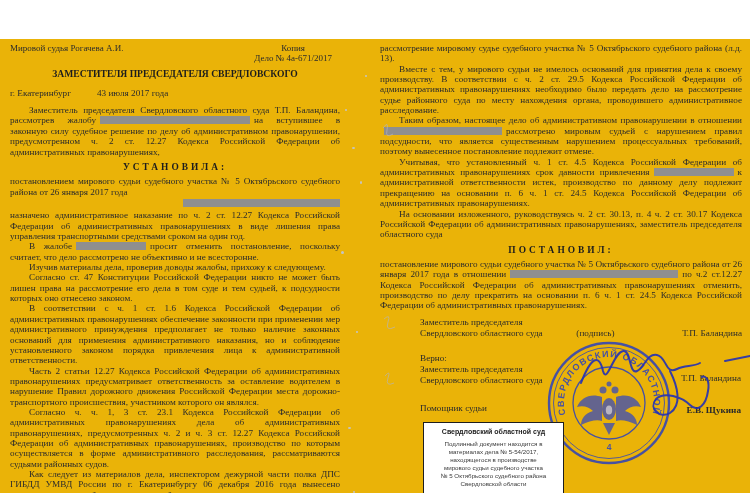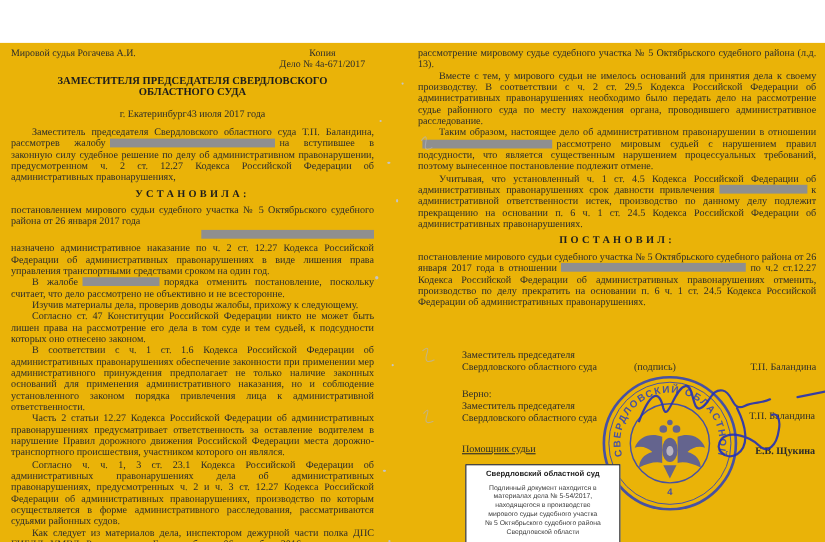--- a/index.html
+++ b/index.html
@@ -16,37 +16,37 @@
   .page1 { left:0; width:372px; padding:4px 32px 2px 10px; }
   .page2 { left:375px; width:375px; padding:4px 8px 0 5px; }
 
   .p1-header { display:flex; justify-content:space-between; text-align:left; font-size:9px; line-height:10px; }
   .hdr-right { text-align:center; margin-right:8px; }
 
   .title-block { margin-top:6px; text-align:center; font-weight:bold; color:#1d1d1d; }
   .t1 { letter-spacing:3px; font-size:9.6px; line-height:10px; }
   .t2 { font-size:9.6px; line-height:9.8px; }
 
-  .city-row { display:flex; justify-content:center; margin:9px 0 7px; text-align:left; }
+  .city-row { display:flex; justify-content:flex-start; margin:9px 0 7px; text-align:left;gap:26px; }
 
   .heading { text-align:center; font-weight:bold; letter-spacing:3px; margin:5px 0 4px; color:#1d1d1d; font-size:9.4px; }
 
   .para { margin:0; }
   .ind { text-indent:19px; }
 
   .redact { display:inline-block; height:8px; background:#8f8f8f; margin:0 4px; transform:translateY(1px); }
   .block-bar { display:block; margin:2px 0 3px auto; width:157px; height:8.5px; transform:none; }
 
   
   .sig1 { position:absolute; left:45px; top:278px; width:322px; display:flex; justify-content:space-between; align-items:flex-end; text-align:left; z-index:2; }
   .sig1 .roles { line-height:10.6px; }
   .sig1 .podpis { margin-right:34px; }
   .verno-block { position:absolute; left:45px; top:314px; text-align:left; line-height:10.8px; z-index:2; }
   .verno-name { position:absolute; right:9px; top:334px; z-index:2; }
-  .assistant { position:absolute; left:45px; top:364px; z-index:2;text-decoration:underline; }
+  .assistant { position:absolute; left:45px; top:364px; z-index:2; }
   .assistant-name { position:absolute; right:9px; top:366px; z-index:2;font-weight:bold; }
 
   .certbox {
     position:absolute; left:48px; top:383px; width:141px; box-sizing:border-box;
     border:1.5px solid #1e1e1e; background:#ffffff; z-index:2;
     padding:5px 3px 6px; text-align:center;
     font-family:"Liberation Sans", sans-serif; font-size:6.2px; line-height:8px; color:#3a3a3a;
   }
   .certbox .cb-title { font-weight:bold; font-size:7px; color:#222; margin-bottom:4px; }
 
@@ -65,56 +65,56 @@
     <div class="p1-header">
       <div>Мировой судья Рогачева А.И.</div>
       <div class="hdr-right">
         <div>Копия</div>
         <div>Дело № 4а-671/2017</div>
       </div>
     </div>
 
     <div class="title-block">
       <div class="t2">ЗАМЕСТИТЕЛЯ ПРЕДСЕДАТЕЛЯ СВЕРДЛОВСКОГО</div>
-      <div class="t2">ОБЛАСТНОГО СУДА</div>
     </div>
 
     <div class="city-row">
       <span>г. Екатеринбург</span>
       <span>43 июля 2017 года</span>
     </div>
 
     <p class="para ind"><span>Заместитель председателя Свердловского областного суда Т.П. Баландина, рассмотрев жалобу</span><span class="redact" style="width:150px"></span><span>на вступившее в законную силу судебное решение по делу об административном правонарушении, предусмотренном ч. 2 ст. 12.27 Кодекса Российской Федерации об административных правонарушениях,</span></p>
 
     <div class="heading">УСТАНОВИЛА:</div>
 
     <p class="para">постановлением мирового судьи судебного участка № 5 Октябрьского судебного района от 26 января 2017 года</p>
     <div class="redact block-bar"></div>
     <p class="para">назначено административное наказание по ч. 2 ст. 12.27 Кодекса Российской Федерации об административных правонарушениях в виде лишения права управления транспортными средствами сроком на один год.</p>
 
-    <p class="para ind"><span>В жалобе</span><span class="redact" style="width:70px"></span><span>порядка отменить постановление, поскольку считает, что дело рассмотрено не объективно и не всесторонне.</span></p>
+    <p class="para ind"><span>В жалобе</span><span class="redact" style="width:70px"></span><span>просит отменить постановление, поскольку считает, что дело рассмотрено не объективно и не всесторонне.</span></p>
 
     <p class="para ind">Изучив материалы дела, проверив доводы жалобы, прихожу к следующему.</p>
     <p class="para ind">Согласно ст. 47 Конституции Российской Федерации никто не может быть лишен права на рассмотрение его дела в том суде и тем судьей, к подсудности которых оно отнесено законом.</p>
     <p class="para ind">В соответствии с ч. 1 ст. 1.6 Кодекса Российской Федерации об административных правонарушениях обеспечение законности при применении мер административного принуждения предполагает не только наличие законных оснований для применения административного наказания, но и соблюдение установленного законом порядка привлечения лица к административной ответственности.</p>
     <p class="para ind">Часть 2 статьи 12.27 Кодекса Российской Федерации об административных правонарушениях предусматривает ответственность за оставление водителем в нарушение Правил дорожного движения Российской Федерации места дорожно-транспортного происшествия, участником которого он являлся.</p>
     <p class="para ind">Согласно ч. ч. 1, 3 ст. 23.1 Кодекса Российской Федерации об административных правонарушениях дела об административных правонарушениях, предусмотренных ч. 2 и ч. 3 ст. 12.27 Кодекса Российской Федерации об административных правонарушениях, производство по которым осуществляется в форме административного расследования, рассматриваются судьями районных судов.</p>
 
     <p class="para ind"><span>Как следует из материалов дела, инспектором дежурной части полка ДПС ГИБДД УМВД России по г. Екатеринбургу 06 декабря 2016 года вынесено определение о возбуждении дела об административном правонарушении и назначении административного расследования для установления виновника дорожно-транспортного происшествия, произошедшего 05 декабря 2016 года в 20:45 часов по адресу: г.Екатеринбург, ул. Щербакова, 2Б с участием водителя</span></p>
 
   </div>
 
   <div class="page page2">
     <p class="para">рассмотрение мировому судье судебного участка № 5 Октябрьского судебного района (л.д. 13).</p>
     <p class="para ind">Вместе с тем, у мирового судьи не имелось оснований для принятия дела к своему производству. В соответствии с ч. 2 ст. 29.5 Кодекса Российской Федерации об административных правонарушениях необходимо было передать дело на рассмотрение судье районного суда по месту нахождения органа, проводившего административное расследование.</p>
 
     <p class="para ind"><span>Таким образом, настоящее дело об административном правонарушении в отношении</span><span class="redact" style="width:118px"></span><span>рассмотрено мировым судьей с нарушением правил подсудности, что является существенным нарушением процессуальных требований, поэтому вынесенное постановление подлежит отмене.</span></p>
 
     <p class="para ind"><span>Учитывая, что установленный ч. 1 ст. 4.5 Кодекса Российской Федерации об административных правонарушениях срок давности привлечения</span><span class="redact" style="width:80px"></span><span>к административной ответственности истек, производство по данному делу подлежит прекращению на основании п. 6 ч. 1 ст. 24.5 Кодекса Российской Федерации об административных правонарушениях.</span></p>
 
+    <p class="para ind">На основании изложенного, руководствуясь ч. 2 ст. 30.13, п. 4 ч. 2 ст. 30.17 Кодекса Российской Федерации об административных правонарушениях, заместитель председателя областного суда</p>
 
     <div class="heading">ПОСТАНОВИЛ:</div>
 
     <p class="para"><span>постановление мирового судьи судебного участка № 5 Октябрьского судебного района от 26 января 2017 года в отношении</span><span class="redact" style="width:168px"></span><span>по ч.2 ст.12.27 Кодекса Российской Федерации об административных правонарушениях отменить, производство по делу прекратить на основании п. 6 ч. 1 ст. 24.5 Кодекса Российской Федерации об административных правонарушениях.</span></p>
 
     <div class="sig1">
       <div class="roles">
         <div>Заместитель председателя</div>
         <div>Свердловского областного суда</div>
       </div>

